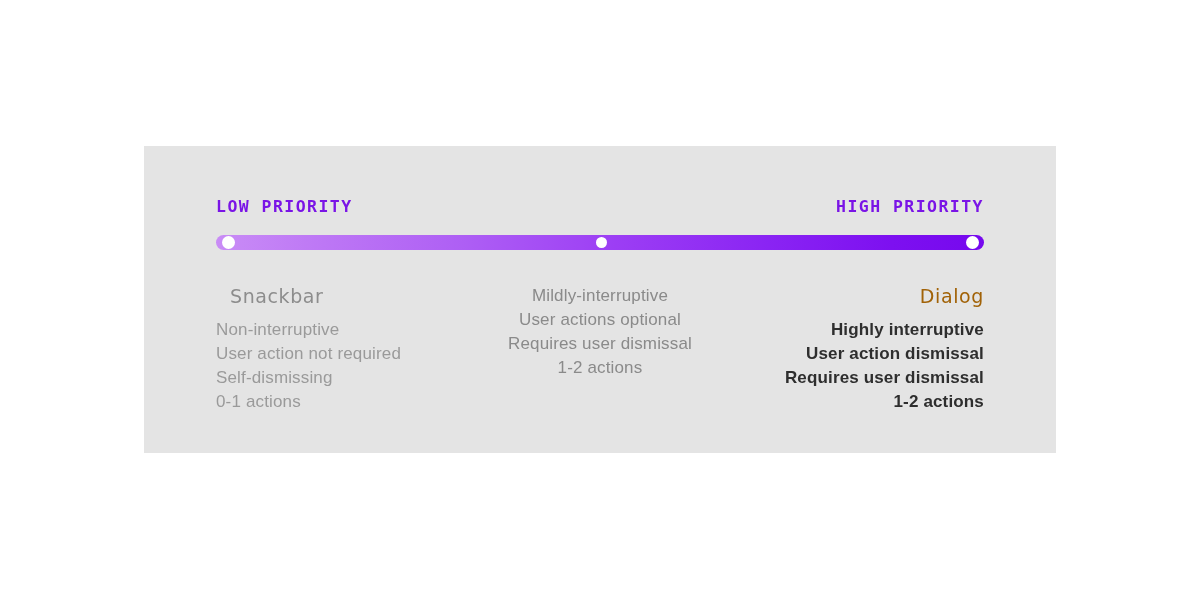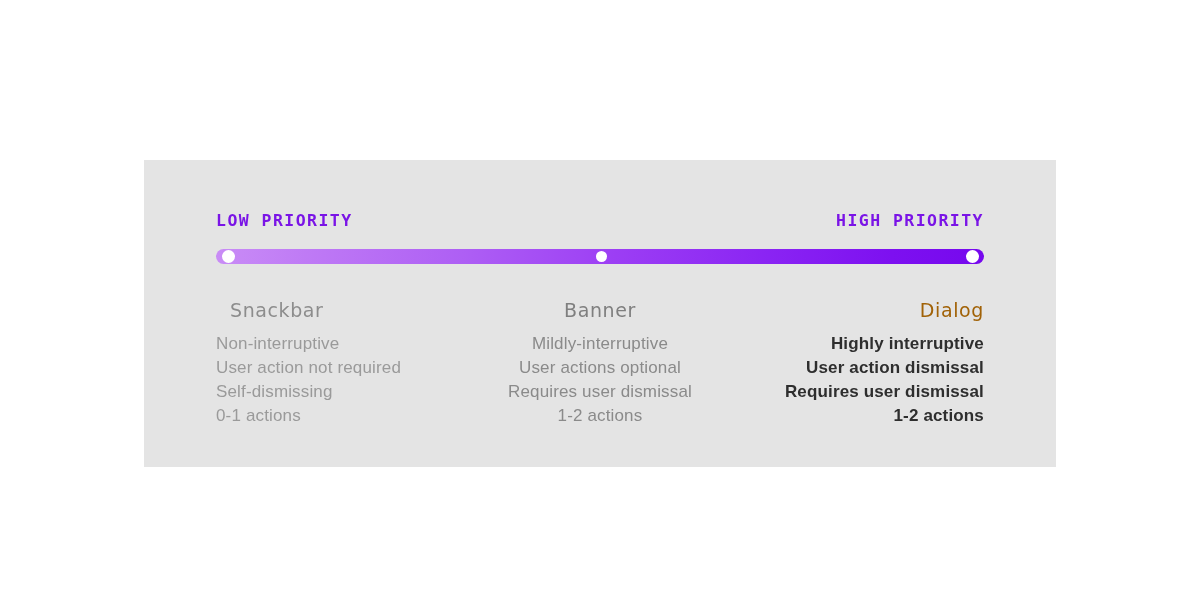--- a/index.html
+++ b/index.html
@@ -16,21 +16,21 @@
 
   .stage {
     position: relative;
     width: 1200px;
     height: 600px;
   }
 
   .panel {
     position: absolute;
     left: 144px;
-    top: 160px;
+    top: 146px;
     width: 912px;
     height: 307px;
     background: #e4e4e4;
   }
 
   .panel-inner {
     position: absolute;
     left: 72px;
     top: 50px;
     width: 768px;
@@ -162,21 +162,20 @@
 
         <div class="col col-snackbar">
           <div class="col-title">Snackbar</div>
           <div class="col-line">Non-interruptive</div>
           <div class="col-line">User action not required</div>
           <div class="col-line">Self-dismissing</div>
           <div class="col-line">0-1 actions</div>
         </div>
 
         <div class="col col-banner">
-          <div class="col-title">Banner</div>
           <div class="col-line">Mildly-interruptive</div>
           <div class="col-line">User actions optional</div>
           <div class="col-line">Requires user dismissal</div>
           <div class="col-line">1-2 actions</div>
         </div>
 
         <div class="col col-dialog">
           <div class="col-title">Dialog</div>
           <div class="col-line">Highly interruptive</div>
           <div class="col-line">User action dismissal</div>

